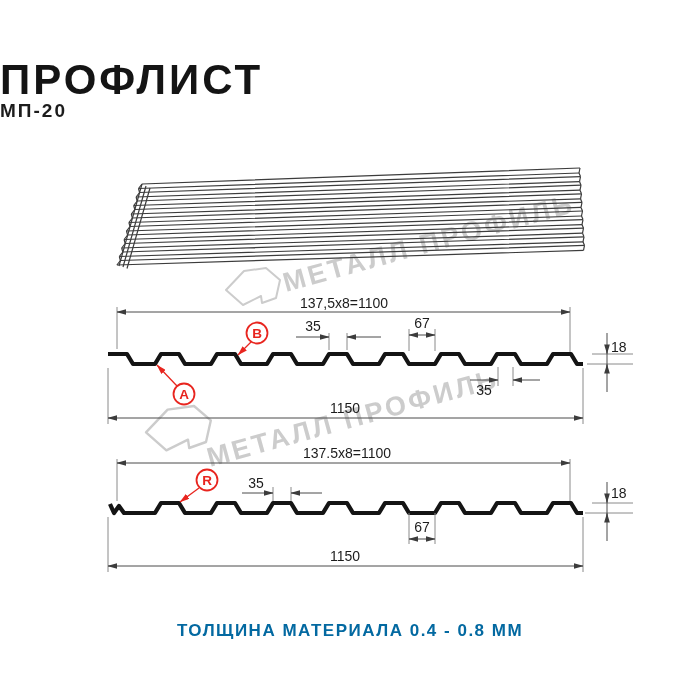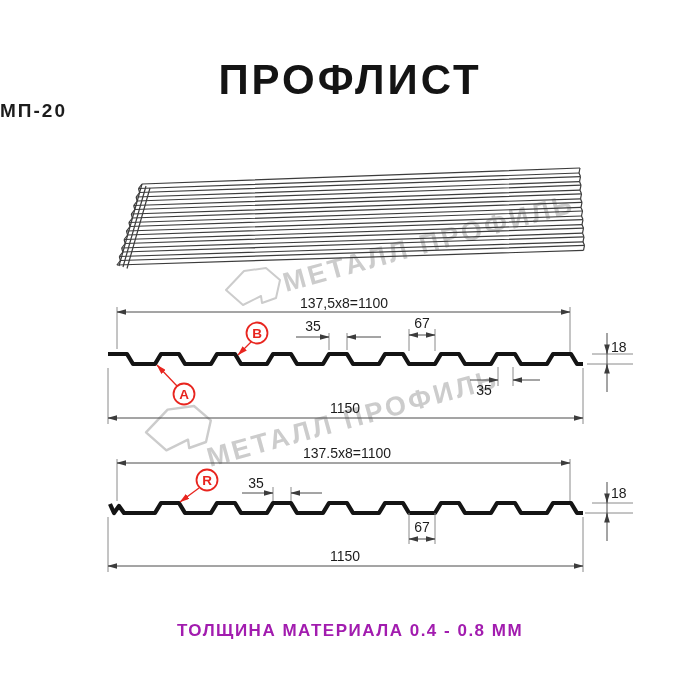--- a/index.html
+++ b/index.html
@@ -1,23 +1,23 @@
 <!DOCTYPE html>
 <html><head>
 <meta charset="utf-8">
 <style>
   html,body{margin:0;padding:0;}
   body{width:700px;height:700px;background:#ffffff;font-family:"Liberation Sans",sans-serif;position:relative;overflow:hidden;}
   .stage{position:absolute;inset:0;width:700px;height:700px;}
-  .page-title{position:absolute;top:56px;left:0;width:700px;text-align:center;
+  .page-title{position:absolute;top:56px;left:0;width:700px;text-align:left;
     font-size:42px;font-weight:bold;letter-spacing:3px;color:#141414;}
   .page-subtitle{position:absolute;top:100px;left:0;width:700px;text-align:left;
     font-size:19px;font-weight:600;letter-spacing:2px;color:#1c1c1c;}
   .footer-note{position:absolute;top:621px;left:0;width:700px;text-align:center;
-    font-size:17px;font-weight:600;letter-spacing:1.5px;color:#a21caf;}
+    font-size:17px;font-weight:600;letter-spacing:1.5px;color:#0369a1;}
   svg{position:absolute;inset:0;}
   .thin{stroke:#3c3c3c;stroke-width:1.2;fill:none;}
   .profile{stroke:#141414;stroke-width:4.2;fill:none;stroke-linejoin:round;}
   .dim{stroke:#4a4a4a;stroke-width:1;fill:none;}
   .ext{stroke:#8a8a8a;stroke-width:1;fill:none;}
   .dimtext{font-family:"Liberation Sans",sans-serif;font-size:14px;fill:#1c1c1c;}
   .callout-line{stroke:#e8251f;stroke-width:1.3;fill:none;}
   .callout-circle{stroke:#e8251f;stroke-width:1.8;fill:none;}
   .callout-letter{font-family:"Liberation Sans",sans-serif;font-size:13.5px;font-weight:bold;fill:#e8251f;}
   .wm-text{font-family:"Liberation Sans",sans-serif;font-size:27px;font-weight:bold;letter-spacing:3px;fill:#cccccc;}

